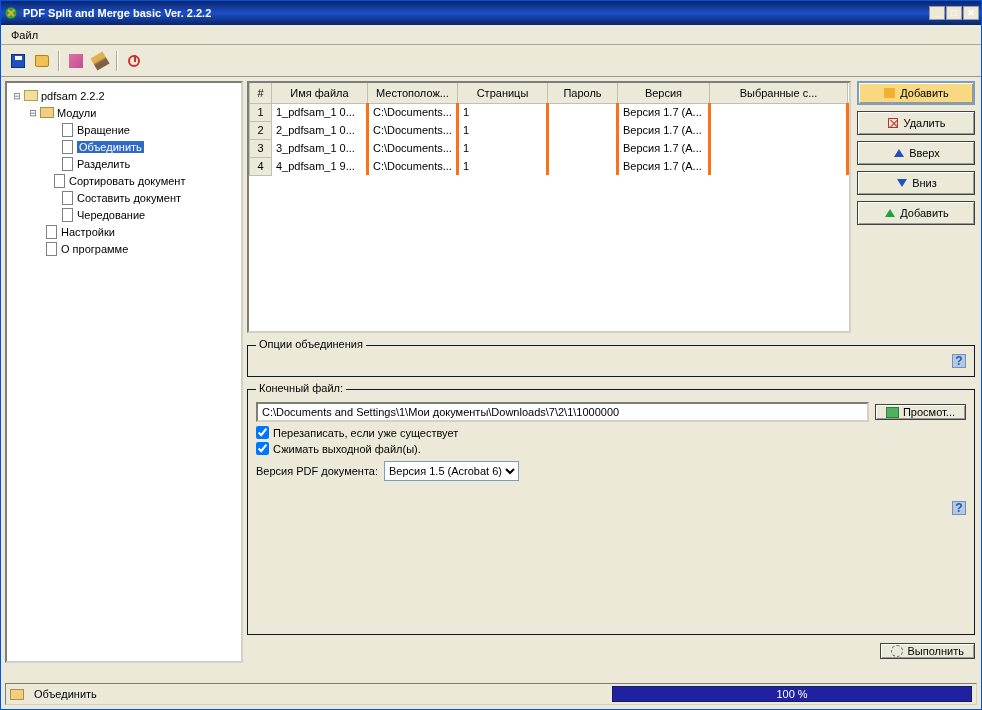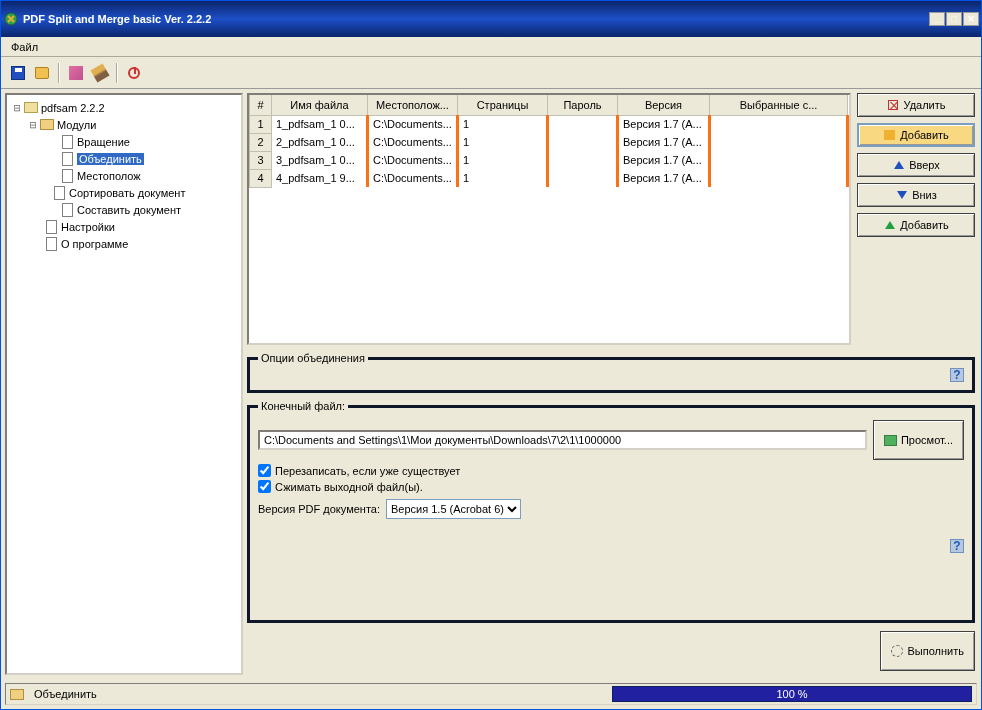--- a/index.html
+++ b/index.html
@@ -1,19 +1,19 @@
 <!DOCTYPE html>
 <html><head>
 <meta charset="utf-8">
 <style>
 * { box-sizing: border-box; margin: 0; padding: 0; }
 body { font-family: Tahoma, Arial, sans-serif; font-size: 11px; background: #fff; }
 
 .window { position: relative; width: 982px; height: 710px; background: #ece9d8; border: 1px solid #0054e3; box-shadow: 0 0 8px rgba(0,0,0,0.3); margin: 0; }
-.titlebar { height: 36px; background: linear-gradient(to bottom, #0a246a 0%, #1c4fc7 50%, #0a246a 100%); display: flex; align-items: center; padding: 0 2px; color: #fff; font-weight: bold; }
+.titlebar { height: 24px; background: linear-gradient(to bottom, #0a246a 0%, #1c4fc7 50%, #0a246a 100%); display: flex; align-items: center; padding: 0 2px; color: #fff; font-weight: bold; }
 .titlebar-icon { width: 16px; height: 16px; margin-right: 4px; }
 .titlebar-text { flex: 1; font-size: 11px; }
 .win-btns { display: flex; gap: 1px; }
 .win-btn { width: 16px; height: 14px; background: #ece9d8; border: 1px solid #999; display: flex; align-items: center; justify-content: center; font-size: 9px; cursor: pointer; font-family: Arial; }
 
 .menubar { height: 20px; background: #ece9d8; display: flex; align-items: center; padding: 0 4px; border-bottom: 1px solid #aca899; }
 .menu-item { padding: 2px 6px; cursor: pointer; }
 
 .toolbar { height: 32px; background: #ece9d8; display: flex; align-items: center; padding: 0 6px; gap: 2px; border-bottom: 1px solid #999; }
 .tool-btn { width: 22px; height: 22px; background: #ece9d8; border: none; display: flex; align-items: center; justify-content: center; cursor: pointer; }
@@ -38,29 +38,29 @@
 .filetable th { background: #ece9d8; border: 1px solid #c0c0b0; border-top: none; padding: 2px 4px; font-weight: normal; height: 20px; text-align: center; }
 .filetable td { border-right: 3px solid #f97316; padding: 1px 4px; height: 18px; white-space: nowrap; overflow: hidden; }
 .filetable .rownum { background: #ece9d8; border: 1px solid #c0c0b0; text-align: center; width: 22px; }
 .filetable tbody tr { background: #fff; }
 
 .side-buttons { width: 118px; display: flex; flex-direction: column; gap: 6px; }
 .side-btn { height: 24px; background: #ece9d8; border: 1px solid #404040; box-shadow: inset 1px 1px 0 #fff, inset -1px -1px 0 #999; cursor: pointer; display: flex; align-items: center; justify-content: center; gap: 4px; font-size: 11px; }
 .side-btn.highlight { background: #f8d982; border: 2px solid #7b9ebd; }
 .btn-icon { width: 13px; height: 13px; display: inline-flex; align-items: center; justify-content: center; }
 
-.groupbox { border: 3px solid #0f172a; padding: 8px; position: relative; margin-top: 8px; }
+.groupbox { border: 1px solid #0f172a; padding: 8px; position: relative; margin-top: 8px; }
 .groupbox-title { position: absolute; top: -8px; left: 8px; background: #ece9d8; padding: 0 3px; font-size: 11px; }
 .checkbox-row { display: flex; align-items: center; gap: 4px; margin: 3px 0; }
 .checkbox-row input { width: 13px; height: 13px; }
 .help-icon { float: right; color: #1b5ab5; font-weight: bold; cursor: pointer; font-size: 12px; background:#b8c7e0; width:14px; height:14px; display:inline-flex; align-items:center; justify-content:center; border:1px solid #7090c0;}
 
 .output-row { display: flex; gap: 6px; align-items: center; margin: 4px 0; }
 .output-row input[type=text] { flex: 1; height: 20px; padding: 0 4px; border: 2px inset #d4d0c8; background: #fff; font-size: 11px; font-family: inherit; }
-.browse-btn { height: 40px; padding: 0 10px; background: #ece9d8; border: 1px solid #404040; box-shadow: inset 1px 1px 0 #fff, inset -1px -1px 0 #999; cursor: pointer; display: flex; align-items: center; gap: 4px; font-size: 11px; }
+.browse-btn { height: 16px; padding: 0 10px; background: #ece9d8; border: 1px solid #404040; box-shadow: inset 1px 1px 0 #fff, inset -1px -1px 0 #999; cursor: pointer; display: flex; align-items: center; gap: 4px; font-size: 11px; }
 .select-row { display: flex; align-items: center; gap: 6px; margin-top: 6px; }
 .select-row select { height: 20px; border: 1px solid #7b9ebd; font-size: 11px; font-family: inherit; background: #fff; }
 
 .bottom-row { display: flex; justify-content: flex-end; padding: 4px 0; }
 
 .statusbar { position: absolute; bottom: 4px; left: 4px; right: 4px; height: 22px; background: #ece9d8; border: 1px inset #d4d0c8; display: flex; align-items: center; }
 .status-icon { width: 22px; display: flex; align-items: center; justify-content: center; }
 .status-text { flex: 1; padding: 0 6px; }
 .progress { width: 360px; height: 16px; background: #2020a0; margin-right: 4px; display: flex; align-items: center; justify-content: center; color: #fff; font-size: 11px; border: 1px solid #0a2060; }
 
@@ -151,33 +151,39 @@
         <div class="tree-node selected" style="padding-left:52px">
           <span class="tree-icon">
               <span class="ico-doc"></span>
             </span>
           <span class="tree-label">Объединить</span>
         </div>
         <div class="tree-node" style="padding-left:52px">
           <span class="tree-icon">
               <span class="ico-doc"></span>
             </span>
-          <span class="tree-label">Местополож</span>
+          <span class="tree-label">Разделить</span>
         </div>
         <div class="tree-node" style="padding-left:44px">
           <span class="tree-icon">
               <span class="ico-doc"></span>
             </span>
           <span class="tree-label">Сортировать документ</span>
         </div>
         <div class="tree-node" style="padding-left:52px">
           <span class="tree-icon">
               <span class="ico-doc"></span>
             </span>
           <span class="tree-label">Составить документ</span>
+        </div>
+        <div class="tree-node" style="padding-left:52px">
+          <span class="tree-icon">
+              <span class="ico-doc"></span>
+            </span>
+          <span class="tree-label">Чередование</span>
         </div>
         <div class="tree-node" style="padding-left:36px">
           <span class="tree-icon">
               <span class="ico-doc"></span>
             </span>
           <span class="tree-label">Настройки</span>
         </div>
         <div class="tree-node" style="padding-left:36px">
           <span class="tree-icon">
               <span class="ico-doc"></span>
@@ -236,31 +242,31 @@
                   <td>C:\Documents...</td>
                   <td>1</td>
                   <td></td>
                   <td>Версия 1.7 (A...</td>
                   <td></td>
                 </tr>
               </tbody>
           </table>
         </div>
         <div class="side-buttons">
+          <button class="side-btn highlight">
+            <span class="btn-icon">
+                <span class="ico-add"></span>
+              </span>
+            <span>Добавить</span>
+          </button>
           <button class="side-btn">
             <span class="btn-icon">
                 <span class="ico-del"></span>
               </span>
             <span>Удалить</span>
-          </button>
-          <button class="side-btn highlight">
-            <span class="btn-icon">
-                <span class="ico-add"></span>
-              </span>
-            <span>Добавить</span>
           </button>
           <button class="side-btn">
             <span class="btn-icon">
                 <span class="ico-up"></span>
               </span>
             <span>Вверх</span>
           </button>
           <button class="side-btn">
             <span class="btn-icon">
                 <span class="ico-down"></span>

